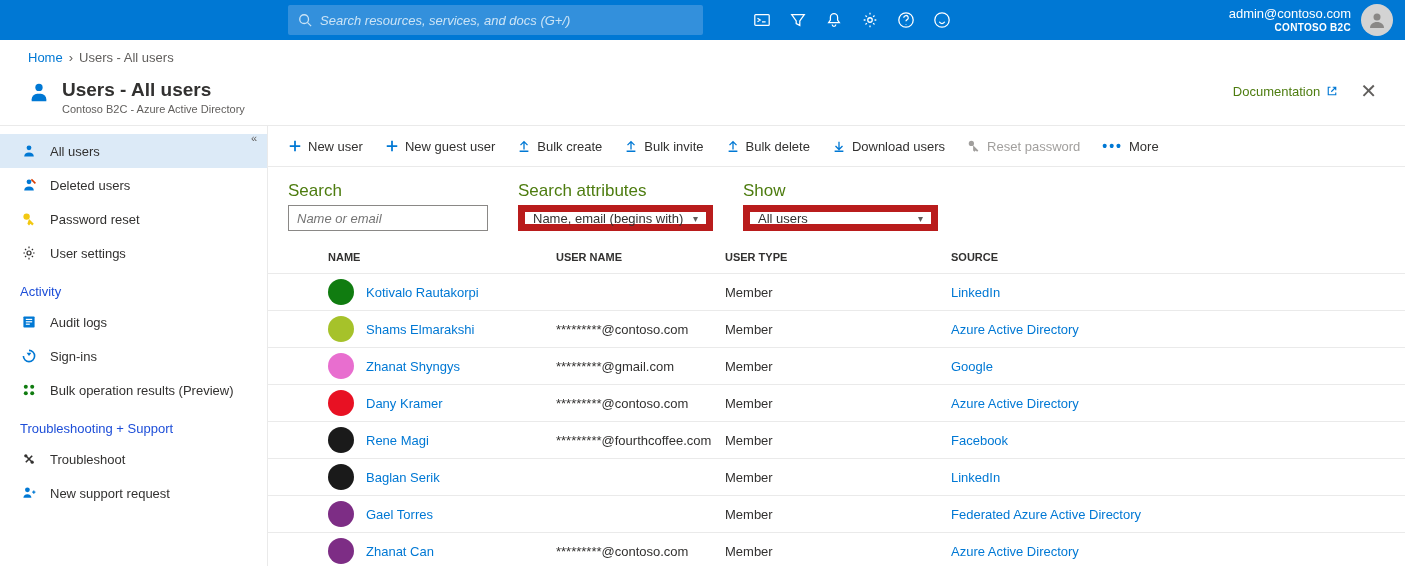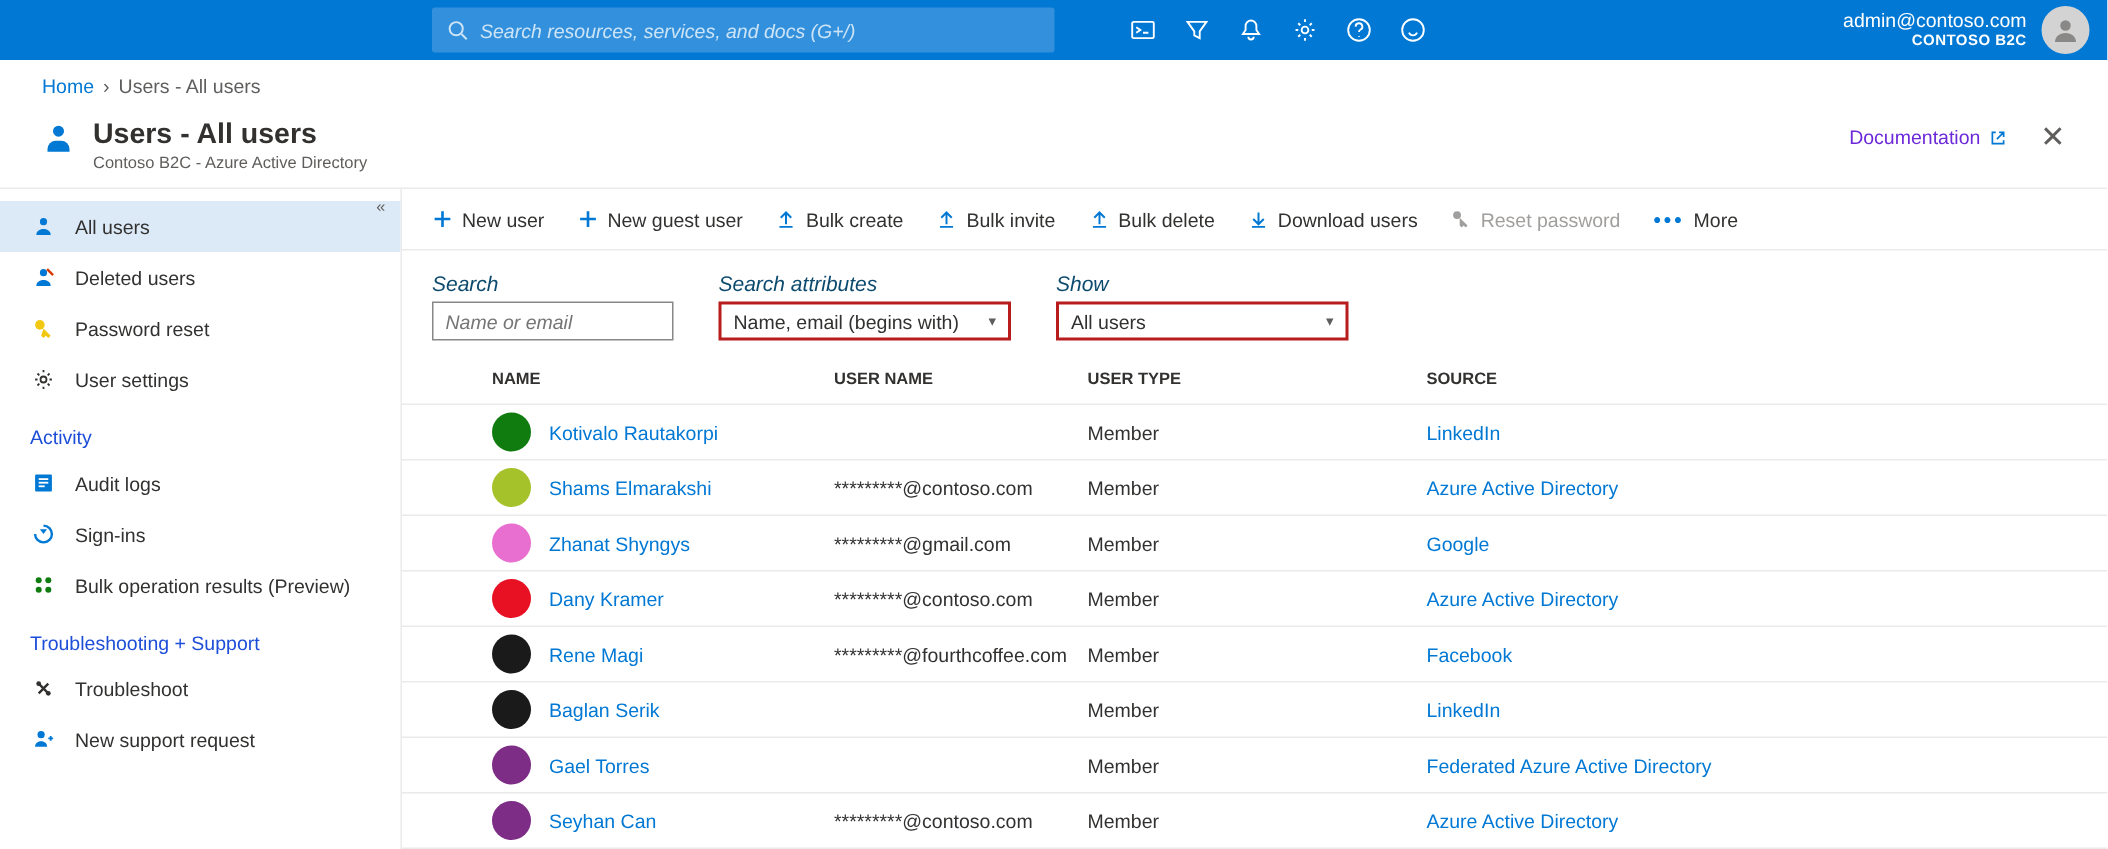--- a/index.html
+++ b/index.html
@@ -18,42 +18,42 @@
 
 .breadcrumb { padding: 10px 28px; font-size: 13px; color: #605e5c; display: flex; align-items: center; gap: 6px; }
 .breadcrumb a { color: #0078d4; text-decoration: none; }
 .breadcrumb-sep { color: #605e5c; }
 
 .blade-header { display: flex; align-items: flex-start; padding: 4px 28px 10px 28px; }
 .blade-icon { width: 22px; height: 22px; margin-right: 12px; margin-top: 2px; }
 .blade-title { font-size: 19px; font-weight: 600; }
 .blade-subtitle { font-size: 11px; color: #605e5c; margin-top: 2px; }
 .blade-right { margin-left: auto; display: flex; align-items: center; gap: 22px; }
-.doc-link { color: #6d28d9; font-size: 13px; display: flex; align-items: center; gap: 6px; cursor: pointer; }
+.doc-link { color: #4d7c0f; font-size: 13px; display: flex; align-items: center; gap: 6px; cursor: pointer; }
 .close-btn { font-size: 20px; cursor: pointer; color: #605e5c; }
 
 .content-wrap { display: flex; border-top: 1px solid #eaeaea; }
 .sidebar { width: 268px; border-right: 1px solid #eaeaea; padding: 8px 0 20px 0; position: relative; }
 .collapse-chev { position: absolute; top: 6px; right: 10px; font-size: 11px; color: #605e5c; cursor: pointer; }
 .side-item { display: flex; align-items: center; gap: 12px; padding: 8px 20px; font-size: 13px; cursor: pointer; }
 .side-item.selected { background: #dceaf7; font-weight: 400; }
 .side-item .icon-slot { width: 18px; height: 18px; display: flex; align-items: center; justify-content: center; }
 .side-section { padding: 14px 20px 6px 20px; font-size: 13px; color: #1d4ed8; }
 
 .main { flex: 1; }
 .toolbar { display: flex; align-items: center; gap: 22px; padding: 12px 20px; border-bottom: 1px solid #eaeaea; font-size: 13px; }
 .tool-btn { display: flex; align-items: center; gap: 6px; cursor: pointer; color: #323130; }
 .tool-btn.disabled { color: #a19f9d; cursor: default; }
 .tool-btn svg { flex-shrink: 0; }
 .more-dots { color: #0078d4; font-weight: bold; letter-spacing: 2px; font-size: 14px; }
 
 .filters { display: flex; gap: 30px; padding: 14px 20px 8px 20px; font-size: 12px; }
-.filter-group label { display: block; color: #0c4a6e; margin-bottom: 4px; font-size: 14px; font-style: italic; }
-.filter-input { width: 161px; height: 26px; border: 1px solid #8a8886; padding: 0 8px; font-size: 13px; font-style: italic; color: #605e5c; }
-.filter-select { width: 195px; height: 26px; border: 2px solid #b91c1c; display: flex; align-items: center; justify-content: space-between; padding: 0 8px; font-size: 13px; cursor: pointer; background: #fff; }
+.filter-group label { display: block; color: #4d7c0f; margin-bottom: 4px; font-size: 17px; }
+.filter-input { width: 200px; height: 26px; border: 1px solid #8a8886; padding: 0 8px; font-size: 13px; font-style: italic; color: #605e5c; }
+.filter-select { width: 195px; height: 26px; border: 7px solid #b91c1c; display: flex; align-items: center; justify-content: space-between; padding: 0 8px; font-size: 13px; cursor: pointer; background: #fff; }
 .chev-d { font-size: 10px; color: #605e5c; }
 
 .table-header { display: flex; padding: 12px 20px 10px 20px; font-size: 11px; font-weight: 600; border-bottom: 1px solid #eaeaea; }
 .col-check { width: 40px; }
 .col-name { width: 228px; }
 .col-username { width: 169px; }
 .col-usertype { width: 226px; }
 .col-source { flex: 1; }
 
 .table-body .row { display: flex; align-items: center; padding: 5px 20px; border-bottom: 1px solid #eaeaea; min-height: 36px; }
@@ -386,21 +386,21 @@
             <span class="name-link">Gael Torres</span>
           </div>
           <div class="col-username"><span class="username-text"></span></div>
           <div class="col-usertype"><span class="usertype-text">Member</span></div>
           <div class="col-source"><span class="source-link">Federated Azure Active Directory</span></div>
         </div>
         <div class="row">
           <div class="col-check"></div>
           <div class="col-name">
             <span class="user-avatar" style="background:#7d2d85"></span>
-            <span class="name-link">Seyhan Can</span>
+            <span class="name-link">Zhanat Can</span>
           </div>
           <div class="col-username"><span class="username-text">*********@contoso.com</span></div>
           <div class="col-usertype"><span class="usertype-text">Member</span></div>
           <div class="col-source"><span class="source-link">Azure Active Directory</span></div>
         </div>
         <div class="row">
           <div class="col-check"></div>
         </div>
       </div>
   </div>

